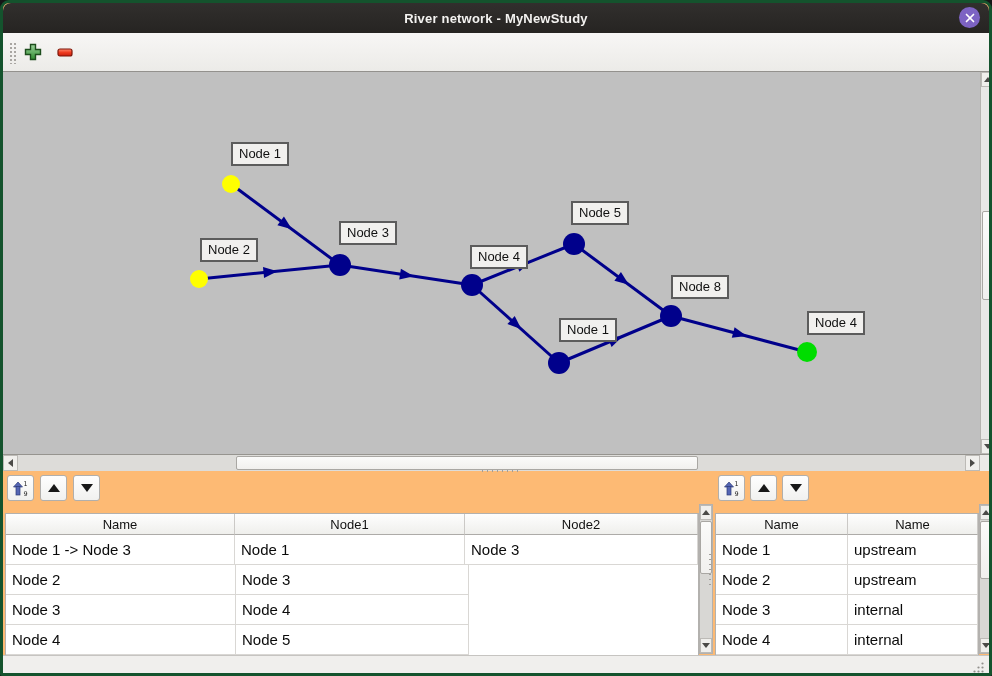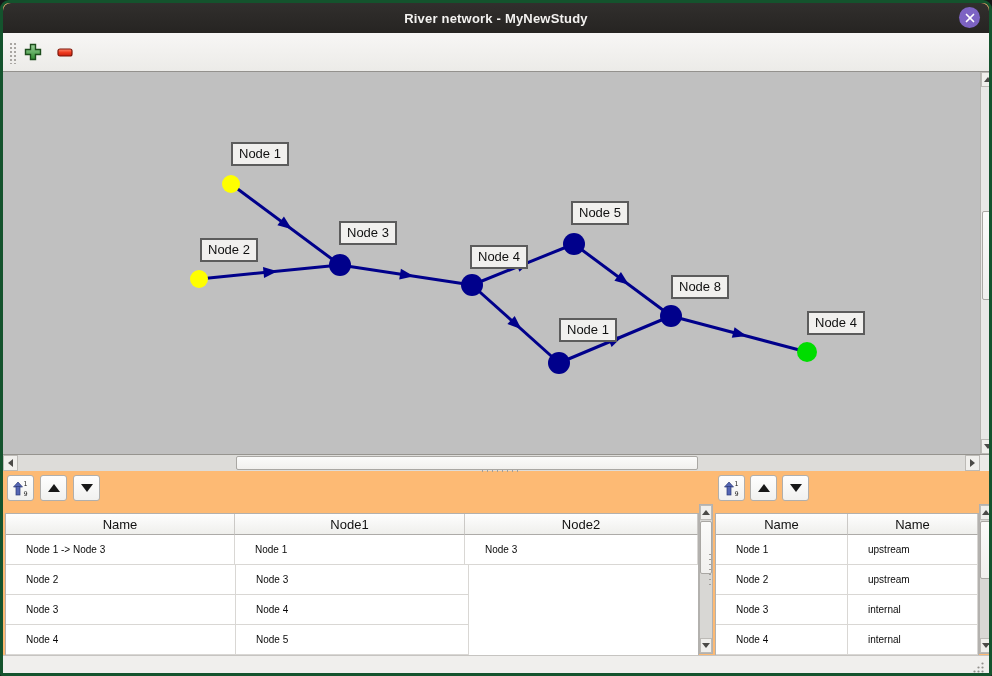--- a/index.html
+++ b/index.html
@@ -88,22 +88,22 @@
   .trow{display:flex; height:30px; background:#fff;}
   .trow.thead{height:21px;}
   .th{
     background:linear-gradient(#fefefe,#efefec);
     border-right:1px solid #cbc9c6; border-bottom:1px solid #adaba8;
     display:flex; align-items:center; justify-content:center;
     font-size:13px; color:#111; box-sizing:border-box;
   }
   .td{
     border-right:1px solid #d9d7d4; border-bottom:1px solid #d9d7d4;
-    display:flex; align-items:center; padding-left:20px;
-    font-size:10px; color:#0a0a0a; box-sizing:border-box;
+    display:flex; align-items:center; padding-left:6px;
+    font-size:15px; color:#0a0a0a; box-sizing:border-box;
   }
   
   .statusbar{
     position:absolute; left:0; top:652px; right:0; height:22px;
     background:#f0efed; border-top:1px solid #c6c4c1;
   }
   .sizegrip{position:absolute; right:4px; bottom:4px; cursor:nwse-resize;}
 </style>
 </head>
 <body>

